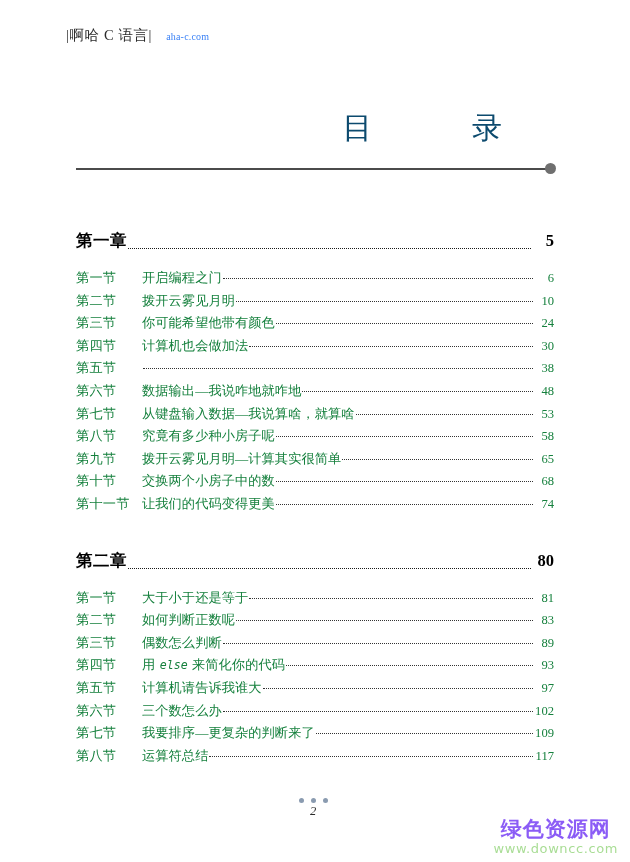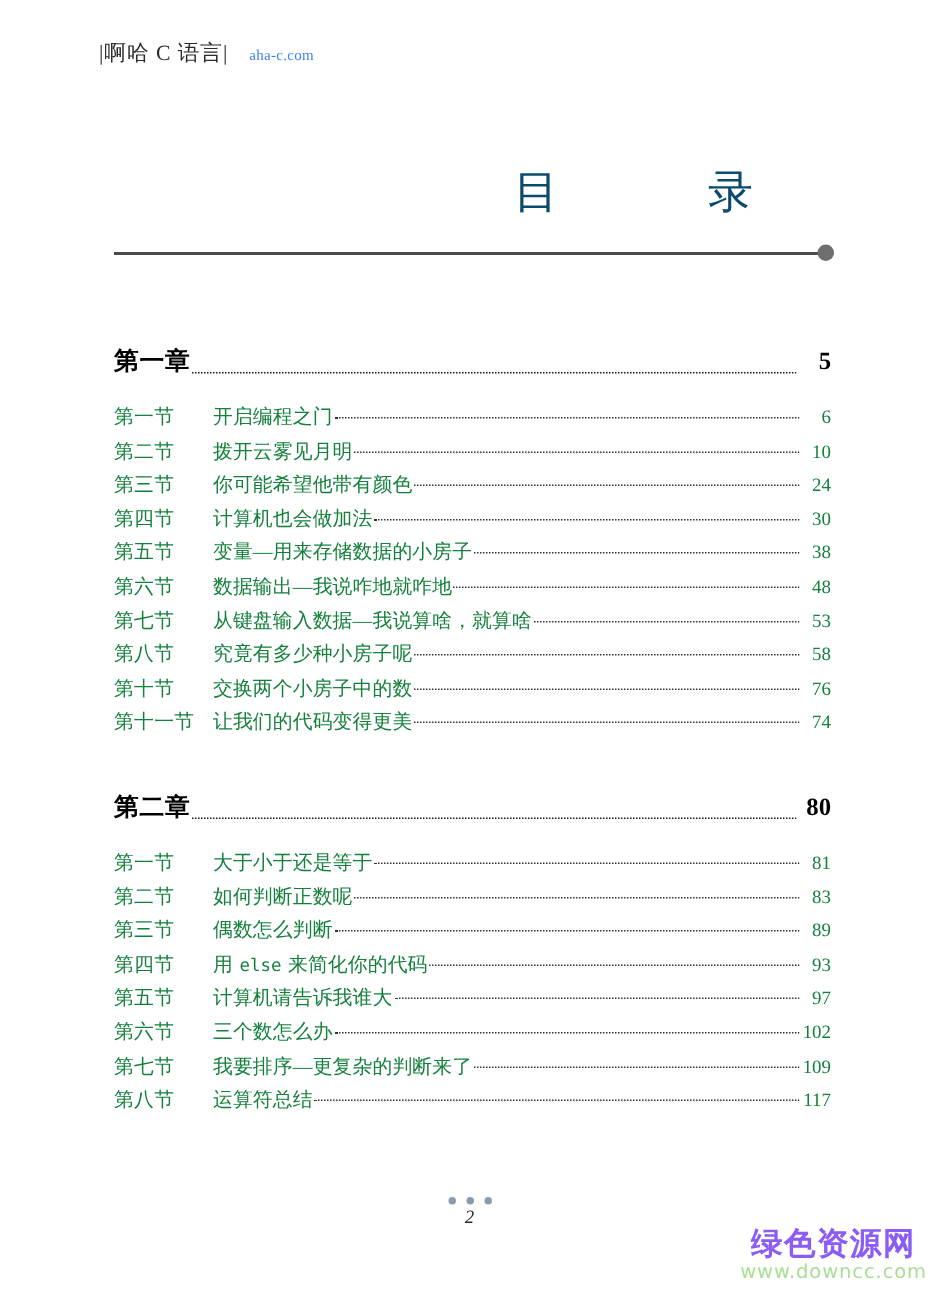--- a/index.html
+++ b/index.html
@@ -144,20 +144,21 @@
   }
   .section-title {
     white-space: nowrap;
     letter-spacing: 0.1px;
   }
   .section-title .mono {
     font-family: "DejaVu Sans Mono", "Liberation Mono", monospace;
     font-size: 11.6px;
     letter-spacing: 0;
     padding: 0 1px;
+    font-style: italic;
   }
   .section-row .leader {
     flex: 1 1 auto;
     position: relative;
     height: 1em;
     margin: 0 1px;
     overflow: hidden;
   }
   .section-row .leader::after {
     content: "";
@@ -266,21 +267,20 @@
           <span class="section-page">24</span>
         </div>
         <div class="section-row">
           <span class="section-label">第四节</span>
           <span class="section-title">计算机也会做加法</span>
           <span class="leader"></span>
           <span class="section-page">30</span>
         </div>
         <div class="section-row">
           <span class="section-label">第五节</span>
-          <span class="section-title">变量—用来存储数据的小房子</span>
           <span class="leader"></span>
           <span class="section-page">38</span>
         </div>
         <div class="section-row">
           <span class="section-label">第六节</span>
           <span class="section-title">数据输出—我说咋地就咋地</span>
           <span class="leader"></span>
           <span class="section-page">48</span>
         </div>
         <div class="section-row">
@@ -289,24 +289,30 @@
           <span class="leader"></span>
           <span class="section-page">53</span>
         </div>
         <div class="section-row">
           <span class="section-label">第八节</span>
           <span class="section-title">究竟有多少种小房子呢</span>
           <span class="leader"></span>
           <span class="section-page">58</span>
         </div>
         <div class="section-row">
+          <span class="section-label">第九节</span>
+          <span class="section-title">拨开云雾见月明—计算其实很简单</span>
+          <span class="leader"></span>
+          <span class="section-page">65</span>
+        </div>
+        <div class="section-row">
           <span class="section-label">第十节</span>
           <span class="section-title">交换两个小房子中的数</span>
           <span class="leader"></span>
-          <span class="section-page">76</span>
+          <span class="section-page">68</span>
         </div>
         <div class="section-row">
           <span class="section-label">第十一节</span>
           <span class="section-title">让我们的代码变得更美</span>
           <span class="leader"></span>
           <span class="section-page">74</span>
         </div>
       </div>
       <div class="chapter-block">
         <div class="chapter-row">

